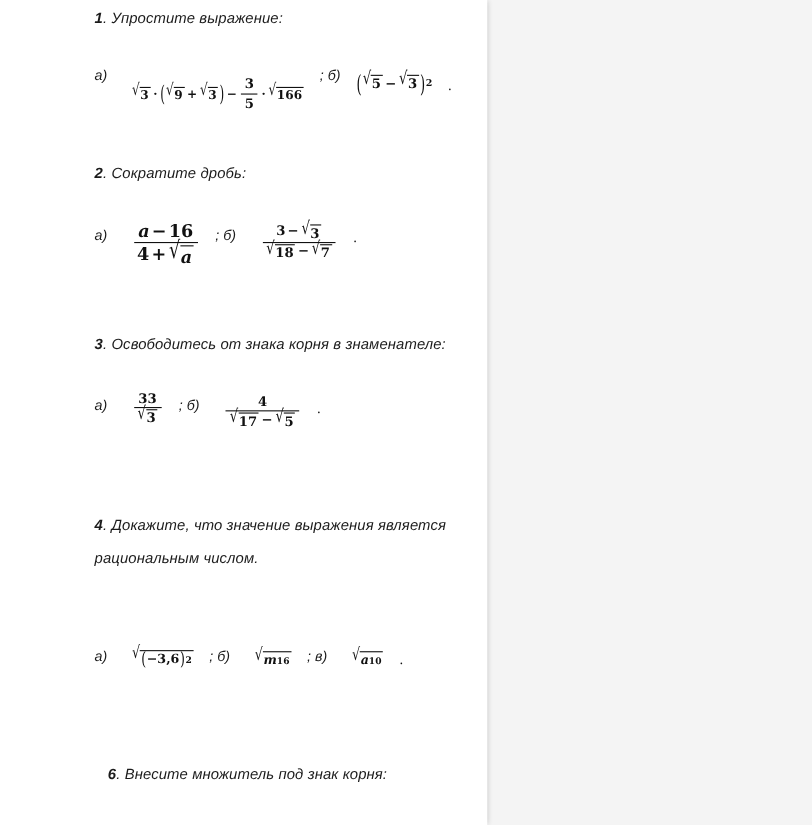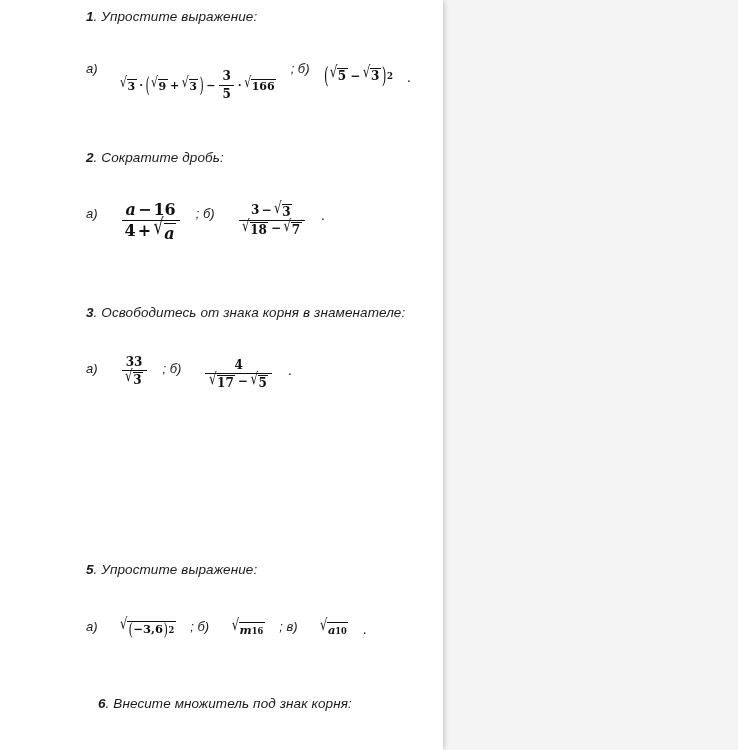--- a/index.html
+++ b/index.html
@@ -312,23 +312,25 @@
                     <span class="rad-body">5</span>
                   </span></span>
             </span>
           </span>
 
           <span class="spacer-md"></span>
           <span class="period" style="margin-top:8px;">.</span>
         </div>
       </div>
 
+      <div class="task" style="top: 463px;">
+        <div class="task-heading"><span class="num">4</span><span>. Докажите, что значение выражения является рациональным числом.</span></div>
+      </div>
 
       <div class="task" style="top: 555px;">
-        <div class="task-heading"><span class="num">5</span><span>. Упростите выражение:</span></div>
 
         <div class="answers-row" style="margin-top: 28px;">
           <span class="part-label" style="margin-top:6px;">а)</span>
           <span class="spacer-lg"></span>
 
           <span class="math" style="font-size:11.5px; margin-top:8px;">
             <span class="rad">
                 <span class="sign">√</span>
                 <span class="rad-body"><span class="paren">(</span>−3,6<span class="paren">)</span><sup class="exp">2</sup></span>
               </span>

